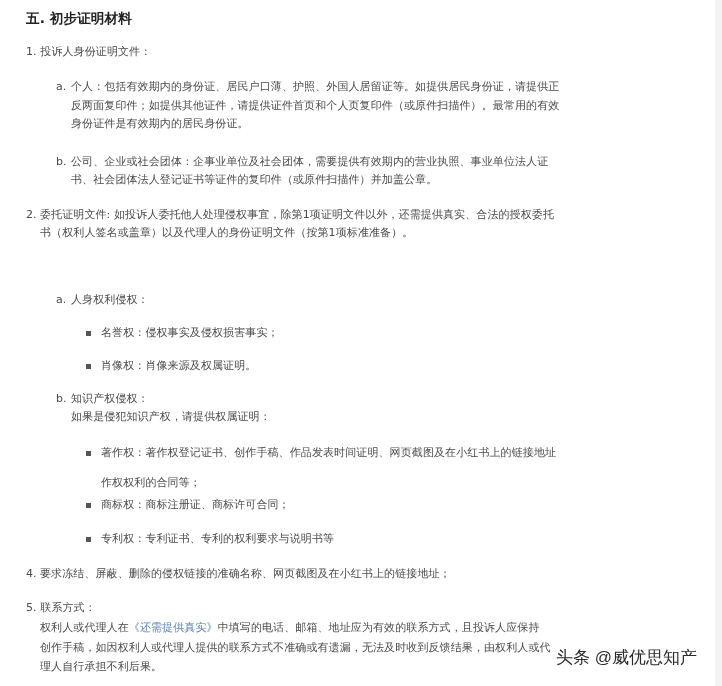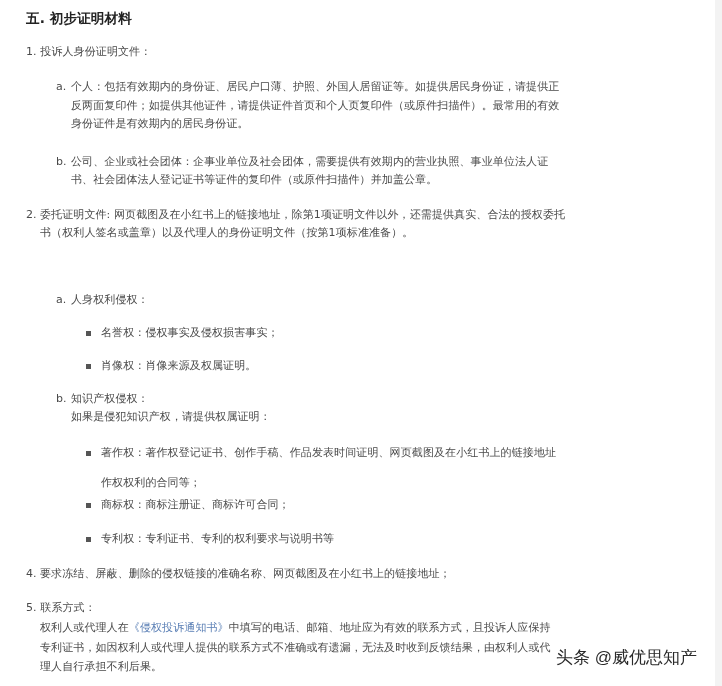--- a/index.html
+++ b/index.html
@@ -43,21 +43,21 @@
   <div class="line" style="left:56px; top:78px;">a.</div>
   <div class="line" style="left:71px; top:78px;">个人：包括有效期内的身份证、居民户口薄、护照、外国人居留证等。如提供居民身份证，请提供正</div>
   <div class="line" style="left:71px; top:97px;">反两面复印件；如提供其他证件，请提供证件首页和个人页复印件（或原件扫描件）。最常用的有效</div>
   <div class="line" style="left:71px; top:115px;">身份证件是有效期内的居民身份证。</div>
 
   <div class="line" style="left:56px; top:153px;">b.</div>
   <div class="line" style="left:71px; top:153px;">公司、企业或社会团体：企事业单位及社会团体，需要提供有效期内的营业执照、事业单位法人证</div>
   <div class="line" style="left:71px; top:171px;">书、社会团体法人登记证书等证件的复印件（或原件扫描件）并加盖公章。</div>
 
   <div class="line" style="left:26px; top:206px;">2.</div>
-  <div class="line" style="left:40px; top:206px;">委托证明文件: 网页截图及在小红书上的链接地址，除第1项证明文件以外，还需提供真实、合法的授权委托</div>
+  <div class="line" style="left:40px; top:206px;">委托证明文件: 如投诉人委托他人处理侵权事宜，除第1项证明文件以外，还需提供真实、合法的授权委托</div>
   <div class="line" style="left:40px; top:224px;">书（权利人签名或盖章）以及代理人的身份证明文件（按第1项标准准备）。</div>
 
 
   <div class="line" style="left:56px; top:291px;">a.</div>
   <div class="line" style="left:71px; top:291px;">人身权利侵权：</div>
 
   <div class="bullet-sq" style="left:86px; top:331px;"></div>
   <div class="line" style="left:101px; top:324px;">名誉权：侵权事实及侵权损害事实；</div>
 
   <div class="bullet-sq" style="left:86px; top:364px;"></div>
@@ -78,20 +78,20 @@
   <div class="line" style="left:101px; top:530px;">专利权：专利证书、专利的权利要求与说明书等</div>
 
   <div class="line" style="left:26px; top:565px;">4.</div>
   <div class="line" style="left:40px; top:565px;">要求冻结、屏蔽、删除的侵权链接的准确名称、网页截图及在小红书上的链接地址；</div>
 
   <div class="line" style="left:26px; top:599px;">
     <span>5.</span>
     <span>联系方式：</span>
   </div>
   <div class="line" style="left:40px; top:619px;">
-    <span>权利人或代理人在</span><span class="link">《侵权投诉通知书》</span><span>中填写的电话、邮箱、地址应为有效的联系方式，且投诉人应保持</span>
+    <span>权利人或代理人在</span><span class="link">《还需提供真实》</span><span>中填写的电话、邮箱、地址应为有效的联系方式，且投诉人应保持</span>
   </div>
-  <div class="line" style="left:40px; top:639px;">专利证书，如因权利人或代理人提供的联系方式不准确或有遗漏，无法及时收到反馈结果，由权利人或代</div>
+  <div class="line" style="left:40px; top:639px;">创作手稿，如因权利人或代理人提供的联系方式不准确或有遗漏，无法及时收到反馈结果，由权利人或代</div>
   <div class="line" style="left:40px; top:658px;">理人自行承担不利后果。</div>
 
   <div class="watermark">头条 @威优思知产</div>
 </div>
 <div class="edge"></div>
 
 </body></html>

